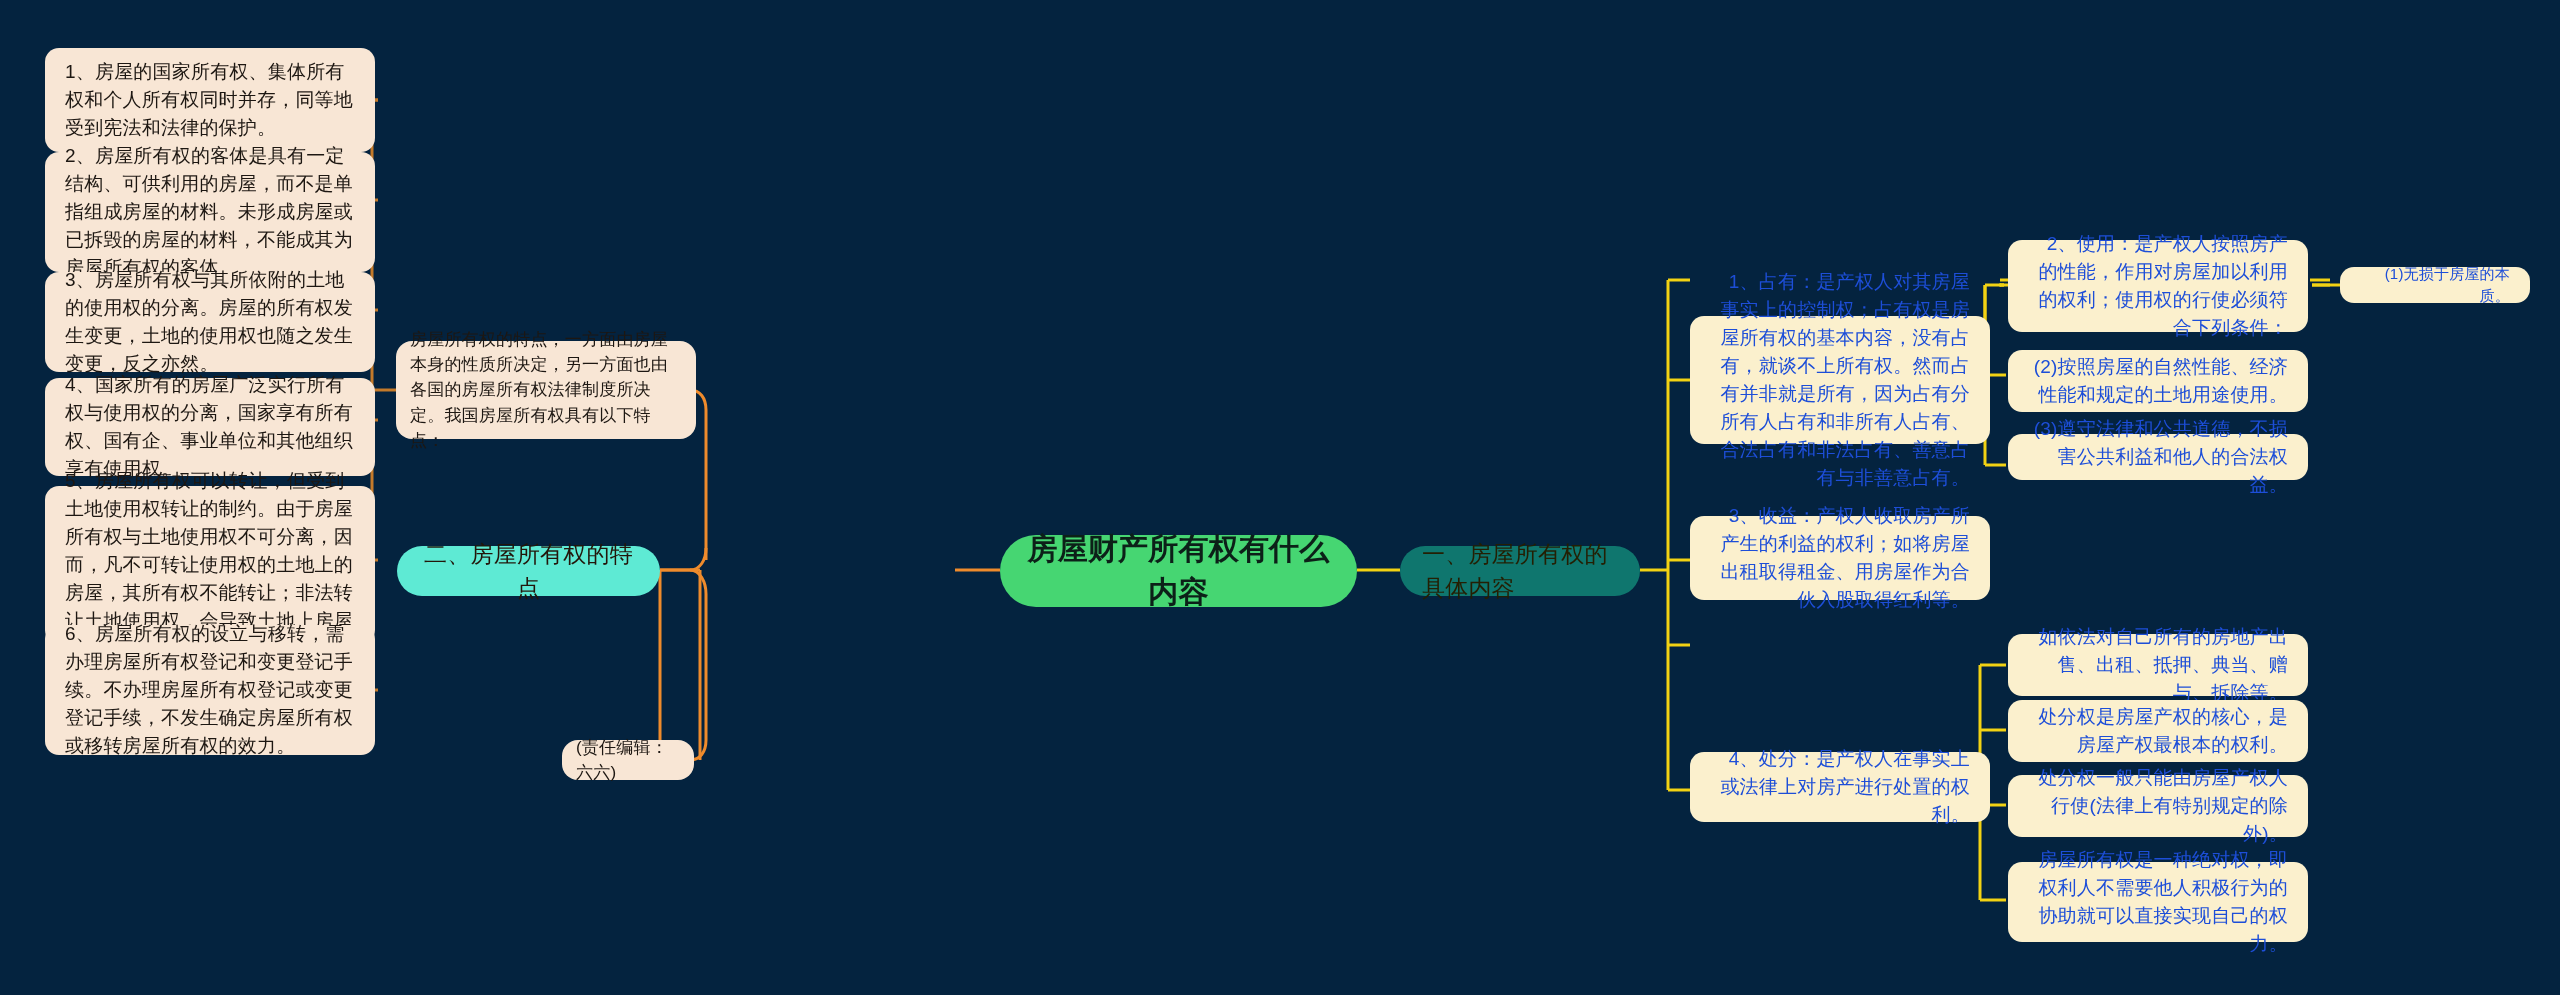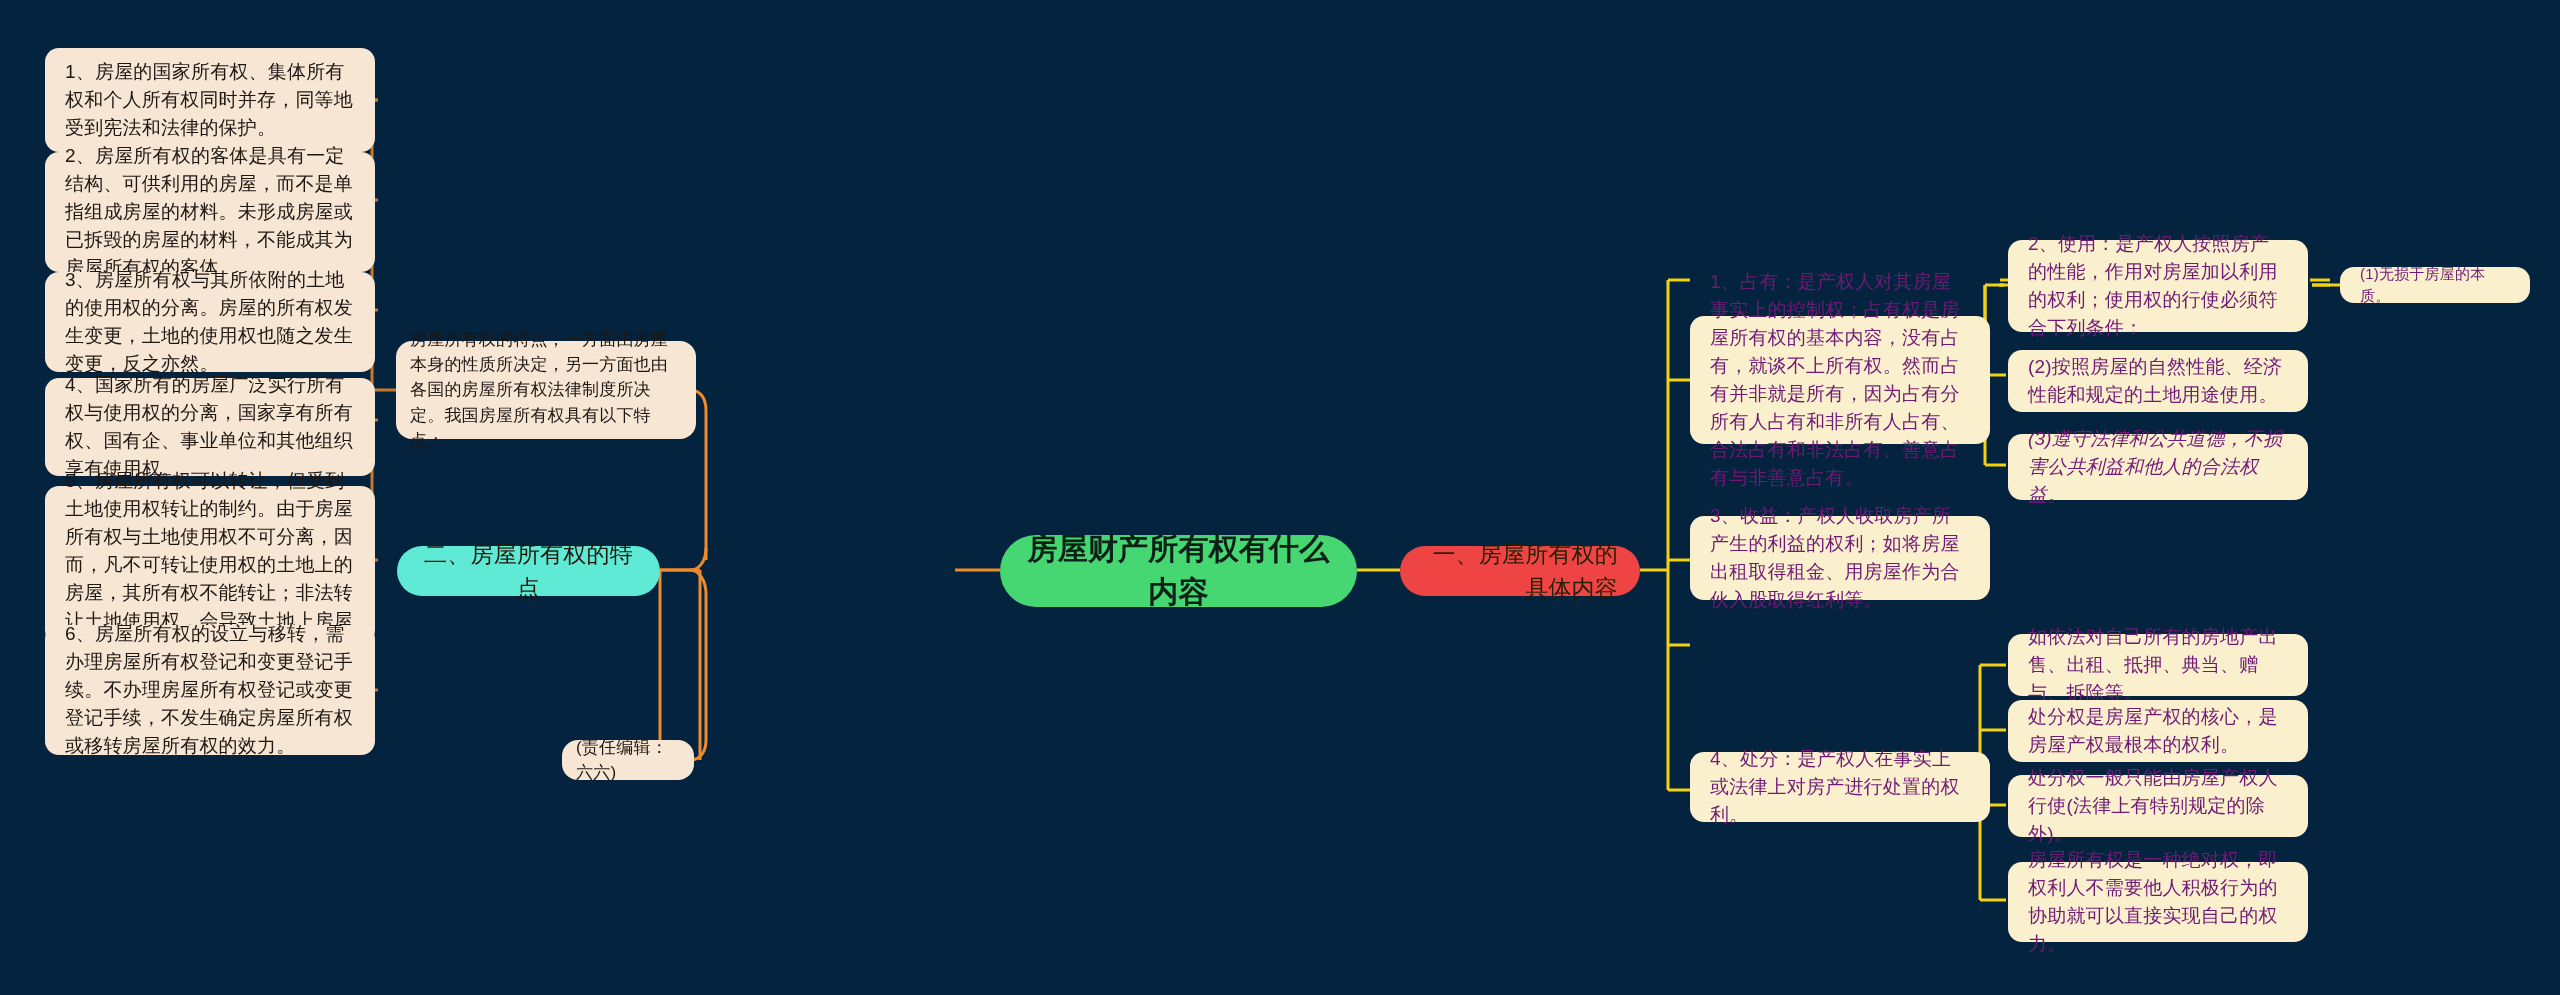--- a/index.html
+++ b/index.html
@@ -49,38 +49,39 @@
   .branch-orange {
     background: #5eead4;
     color: #23160a;
     border-radius: 34px;
     font-size: 23px;
     justify-content: center;
     text-align: center;
     padding: 12px 22px;
   }
   .branch-yellow {
-    background: #ef4444;
+    background: #0f766e;
     color: #241f03;
     border-radius: 34px;
     font-size: 23px;
     justify-content: center;
-    text-align: right;
+    text-align: left;
     padding: 12px 22px;
   }
   
   .card-peach {
     background: #f8e6d5;
     color: #1d1712;
     font-size: 19px;
   }
   .card-cream {
     background: #fbf0cd;
-    color: #701a75;
+    color: #1d4ed8;
     font-size: 19px;
+    text-align: right;
   }
   .card-note {
     background: #f8e6d5;
     color: #1d1712;
     font-size: 17px;
     border-radius: 16px;
     padding: 9px 14px;
   }
   .card-small {
     font-size: 17px;
@@ -251,21 +252,21 @@
   </div>
 
   <div class="node card-cream card-small" style="left:2340px; top:267px; width:190px; height:36px; font-size:15px;">
     <span>(1)无损于房屋的本质。</span>
   </div>
 
   <div class="node card-cream" style="left:2008px; top:350px; width:300px; height:62px;">
     <span>(2)按照房屋的自然性能、经济性能和规定的土地用途使用。</span>
   </div>
 
-  <div class="node card-cream" style="left:2008px; top:434px; width:300px; height:66px;font-style:italic;">
+  <div class="node card-cream" style="left:2008px; top:434px; width:300px; height:46px;">
     <span>(3)遵守法律和公共道德，不损害公共利益和他人的合法权益。</span>
   </div>
 
   <div class="node card-cream" style="left:2008px; top:634px; width:300px; height:62px;">
     <span>如依法对自己所有的房地产出售、出租、抵押、典当、赠与、拆除等。</span>
   </div>
 
   <div class="node card-cream" style="left:2008px; top:700px; width:300px; height:62px;">
     <span>处分权是房屋产权的核心，是房屋产权最根本的权利。</span>
   </div>

